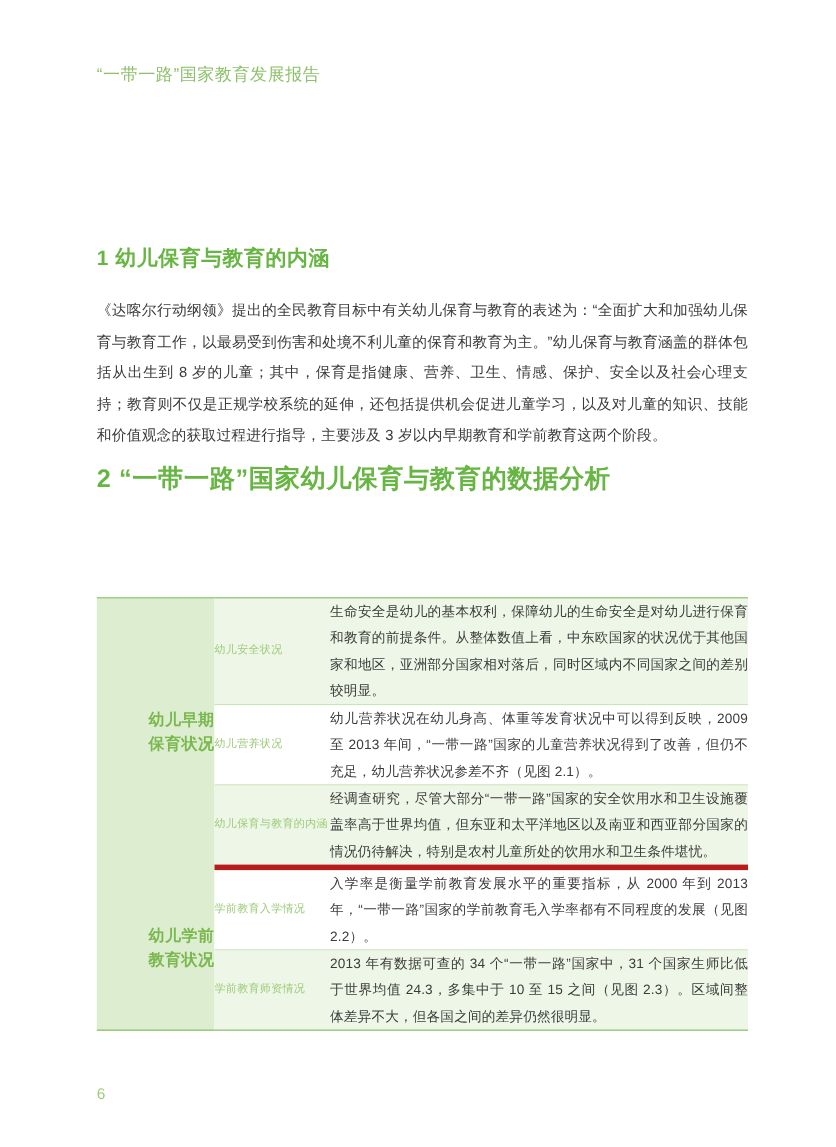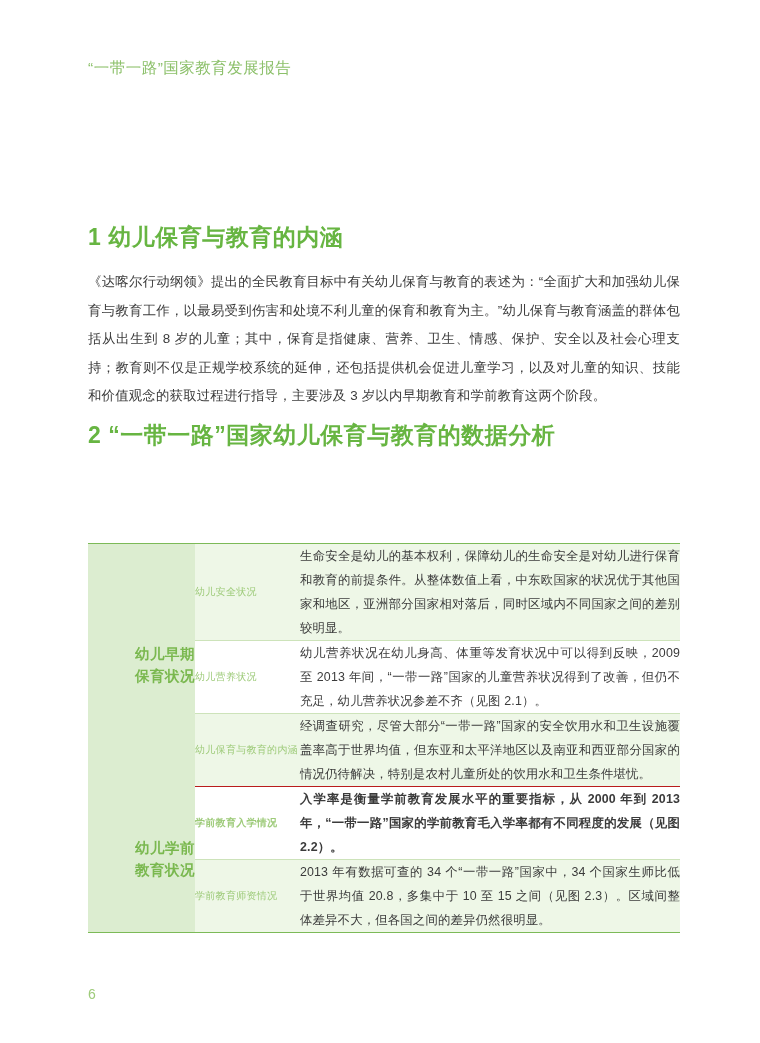--- a/index.html
+++ b/index.html
@@ -35,21 +35,21 @@
   .section-heading {
     position: absolute;
     left: 88px;
     font-weight: bold;
     color: #67b542;
     white-space: nowrap;
     letter-spacing: 0.5px;
   }
   .section-heading.h1 {
     top: 222px;
-    font-size: 23px;
+    font-size: 19px;
     text-align: center;
   }
   .section-heading.h2 {
     top: 420px;
     font-size: 23px;
   }
 
   
   .body-paragraph {
     position: absolute;
@@ -120,21 +120,21 @@
 
   tr.tinted .label-cell,
   tr.tinted .desc-cell { background: #eef7e7; }
   tr.plain .label-cell,
   tr.plain .desc-cell { background: #ffffff; }
 
   tr.rowsep .label-cell,
   tr.rowsep .desc-cell { border-top: 1px solid #cde3ba; }
 
   tr.groupsep .label-cell,
-  tr.groupsep .desc-cell { border-top: 1px solid #b91c1c; font-weight: bold; }
+  tr.groupsep .desc-cell { border-top: 5px solid #b91c1c; }
 
   
   .page-number {
     position: absolute;
     left: 88px;
     top: 986px;
     font-size: 14px;
     color: #9ecb7a;
   }
 </style>
@@ -180,20 +180,20 @@
       <tr class="plain groupsep">
         <td class="group-cell last" rowspan="2">
           <span>幼儿学前</span><br>
           <span>教育状况</span>
         </td>
         <td class="label-cell">学前教育入学情况</td>
         <td class="desc-cell">入学率是衡量学前教育发展水平的重要指标，从 2000 年到 2013 年，“一带一路”国家的学前教育毛入学率都有不同程度的发展（见图 2.2）。</td>
       </tr>
       <tr class="tinted rowsep">
         <td class="label-cell">学前教育师资情况</td>
-        <td class="desc-cell">2013 年有数据可查的 34 个“一带一路”国家中，34 个国家生师比低于世界均值 20.8，多集中于 10 至 15 之间（见图 2.3）。区域间整体差异不大，但各国之间的差异仍然很明显。</td>
+        <td class="desc-cell">2013 年有数据可查的 34 个“一带一路”国家中，31 个国家生师比低于世界均值 24.3，多集中于 10 至 15 之间（见图 2.3）。区域间整体差异不大，但各国之间的差异仍然很明显。</td>
       </tr>
     </tbody>
   </table>
 
   <div class="page-number">6</div>
 
 </div>
 
 </body></html>

